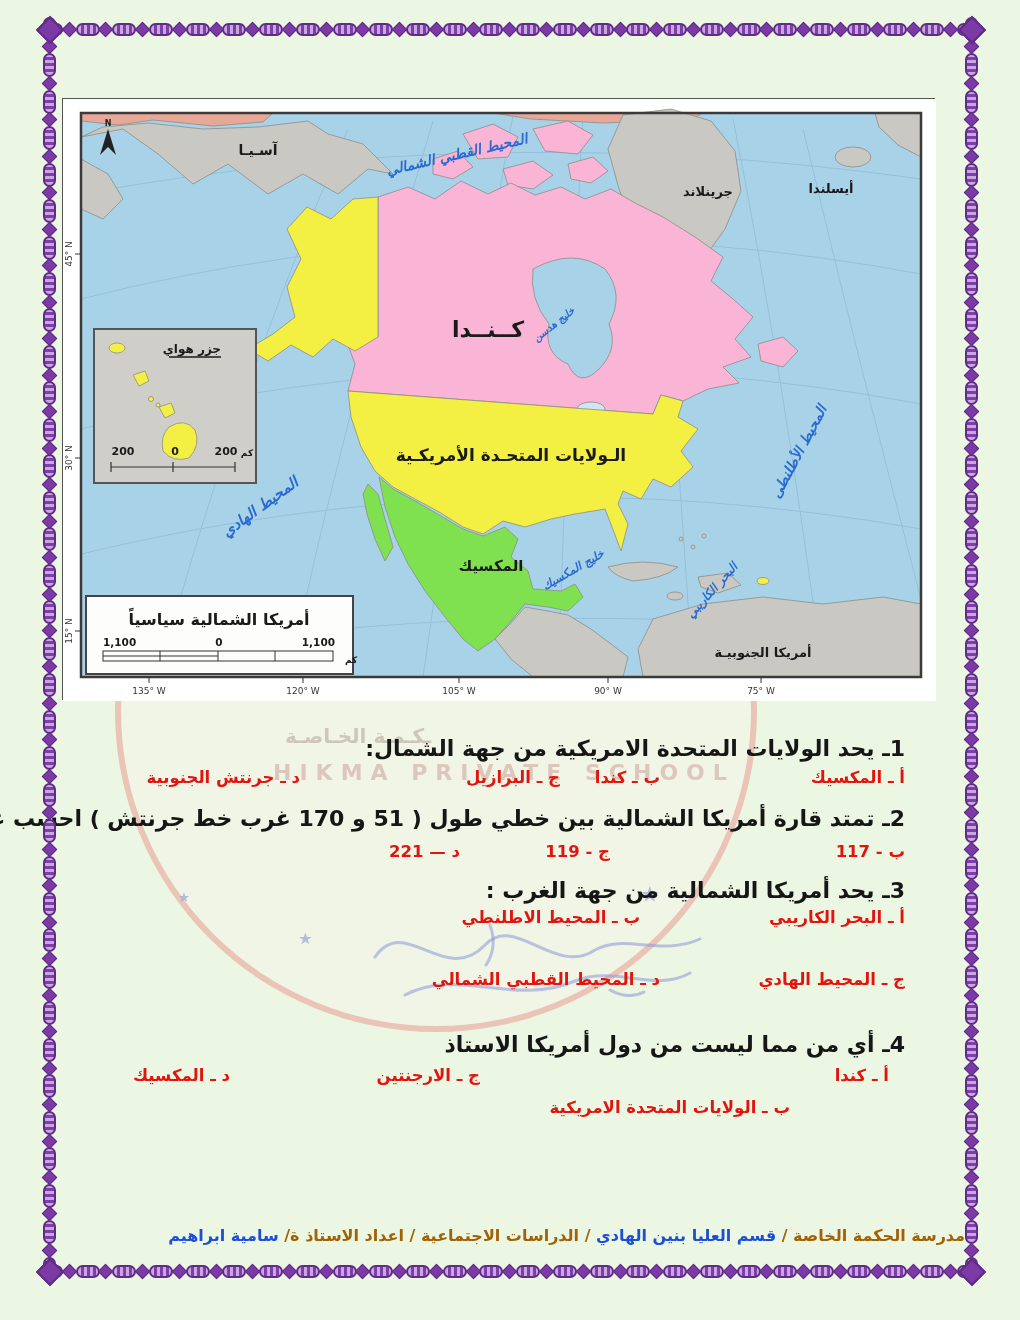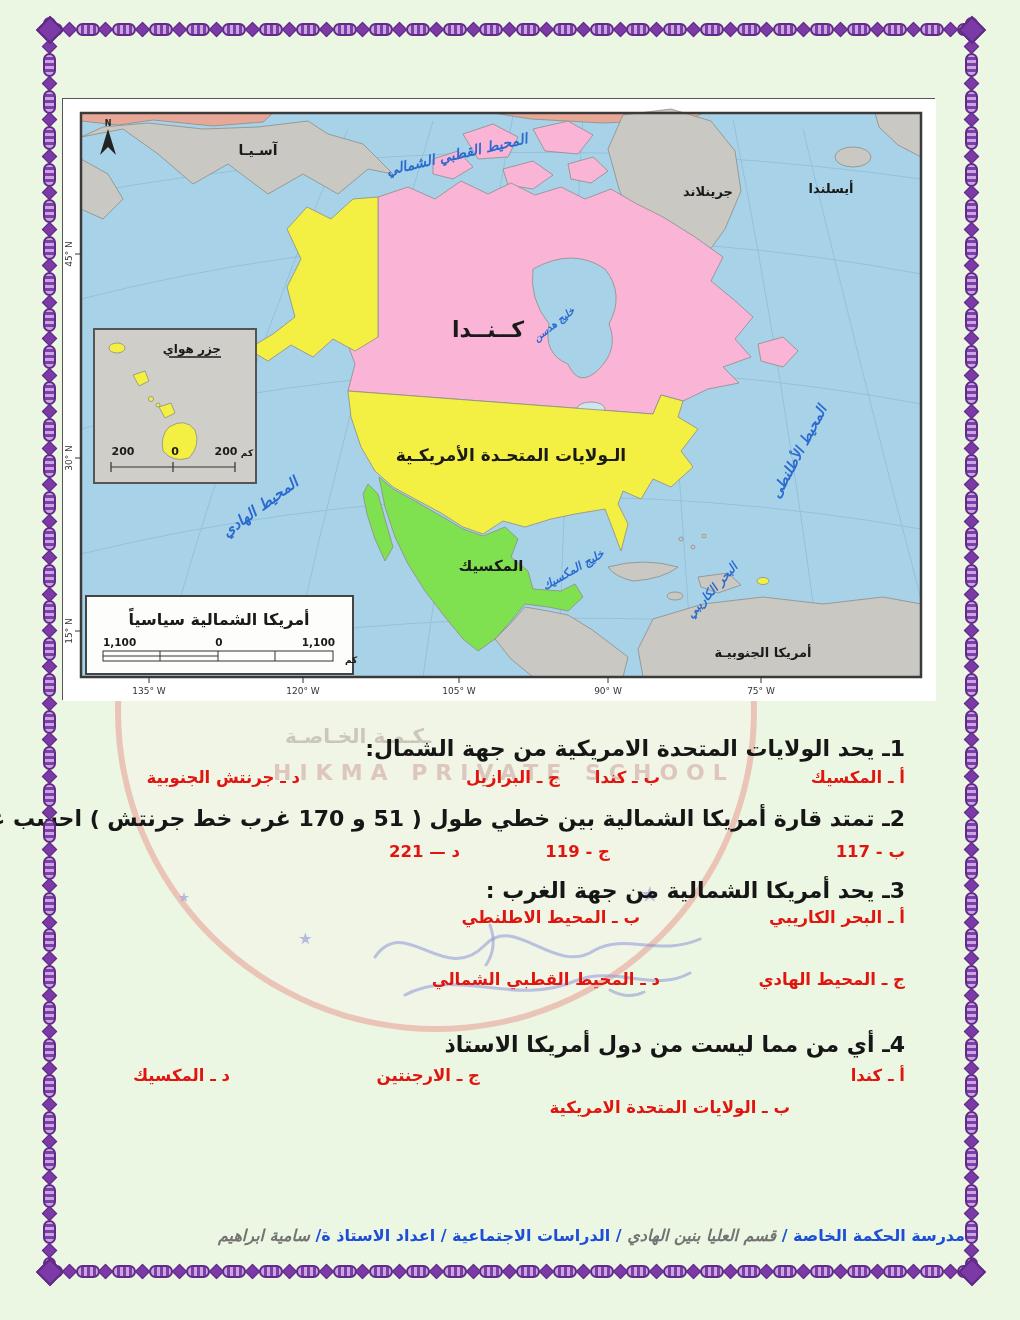--- a/index.html
+++ b/index.html
@@ -29,21 +29,21 @@
   .wm-star{color:rgba(144,152,213,.62);font-weight:bold;}
   
   .questions{position:absolute;left:60px;top:0;width:900px;height:1320px;direction:rtl;z-index:2;}
   .qline{position:absolute;white-space:nowrap;font-weight:bold;color:#161616;font-size:22px;}
   .opts{position:absolute;display:grid;direction:rtl;white-space:nowrap;font-weight:bold;color:#e1150f;font-size:16.5px;}
   .opt{color:#e1150f;font-weight:bold;font-size:16.5px;white-space:nowrap;}
   .abs{position:absolute;white-space:nowrap;}
   
   .footer{position:absolute;top:1226px;right:55px;direction:rtl;white-space:nowrap;z-index:3;
           font-size:16px;font-weight:bold;}
-  .f-blue{color:#1d4ed8;} .f-red{color:#737373;font-style:italic;}
+  .f-blue{color:#a16207;} .f-red{color:#1d4ed8;}
 </style>
 </head>
 <body>
 
 <div class="page">
 
   <div class="chain h top" id="ch-t">
       <span class="link"></span>
       <span class="dia"></span>
       <span class="link"></span>
@@ -496,21 +496,21 @@
       <span class="opt">د — 221</span>
     </div>
 
     <div class="qline" style="top:878px;right:55px;">3ـ يحد أمريكا الشمالية من جهة الغرب   :</div>
     <span class="opt abs" style="top:908px;right:55px;">أ ـ البحر الكاريبي</span>
     <span class="opt abs" style="top:908px;right:320px;">ب ـ المحيط الاطلنطي</span>
     <span class="opt abs" style="top:970px;right:55px;">ج ـ المحيط الهادي</span>
     <span class="opt abs" style="top:970px;right:300px;">د ـ المحيط القطبي الشمالي</span>
 
     <div class="qline" style="top:1032px;right:55px;">4ـ أي من مما ليست من دول أمريكا الاستاذ</div>
-    <span class="opt abs" style="top:1066px;right:55px;">أ ـ كندا</span>
+    <span class="opt abs" style="top:1066px;right:71px;">أ ـ كندا</span>
     <span class="opt abs" style="top:1066px;right:170px;margin-top:32px;">ب ـ الولايات المتحدة الامريكية</span>
     <span class="opt abs" style="top:1066px;right:480px;">ج ـ الارجنتين</span>
     <span class="opt abs" style="top:1066px;right:730px;">د ـ المكسيك</span>
   </div>
 
   <div class="footer">
     <span class="f-blue">مدرسة الحكمة الخاصة /</span>
     <span class="f-red">قسم العليا بنين الهادي</span>
     <span class="f-blue">/  الدراسات الاجتماعية / اعداد الاستاذ ة/</span>
     <span class="f-red">سامية ابراهيم</span>

